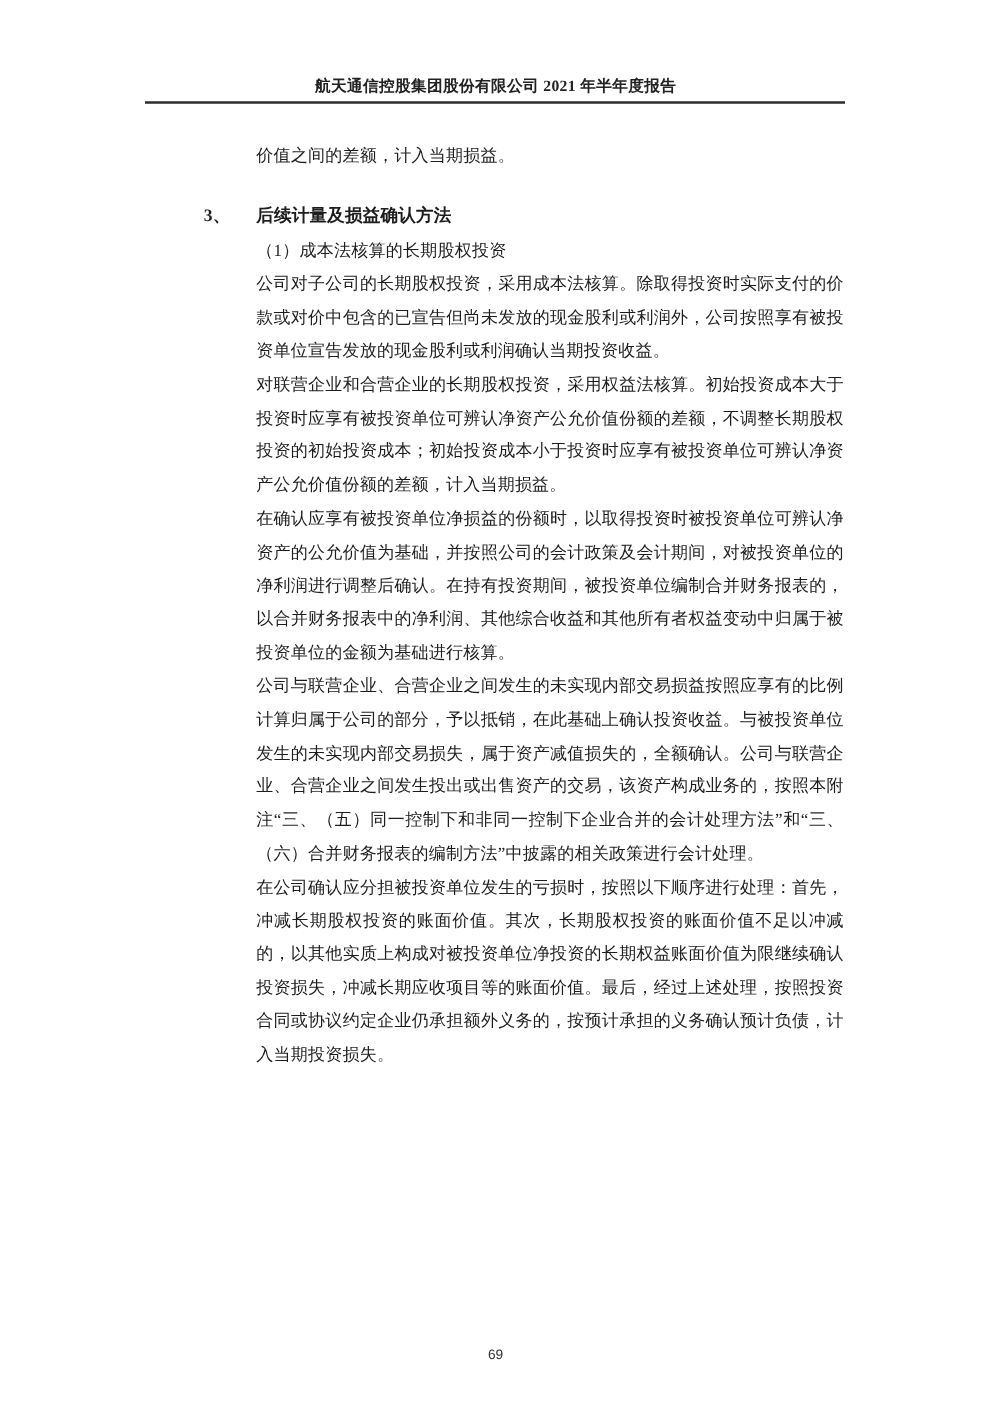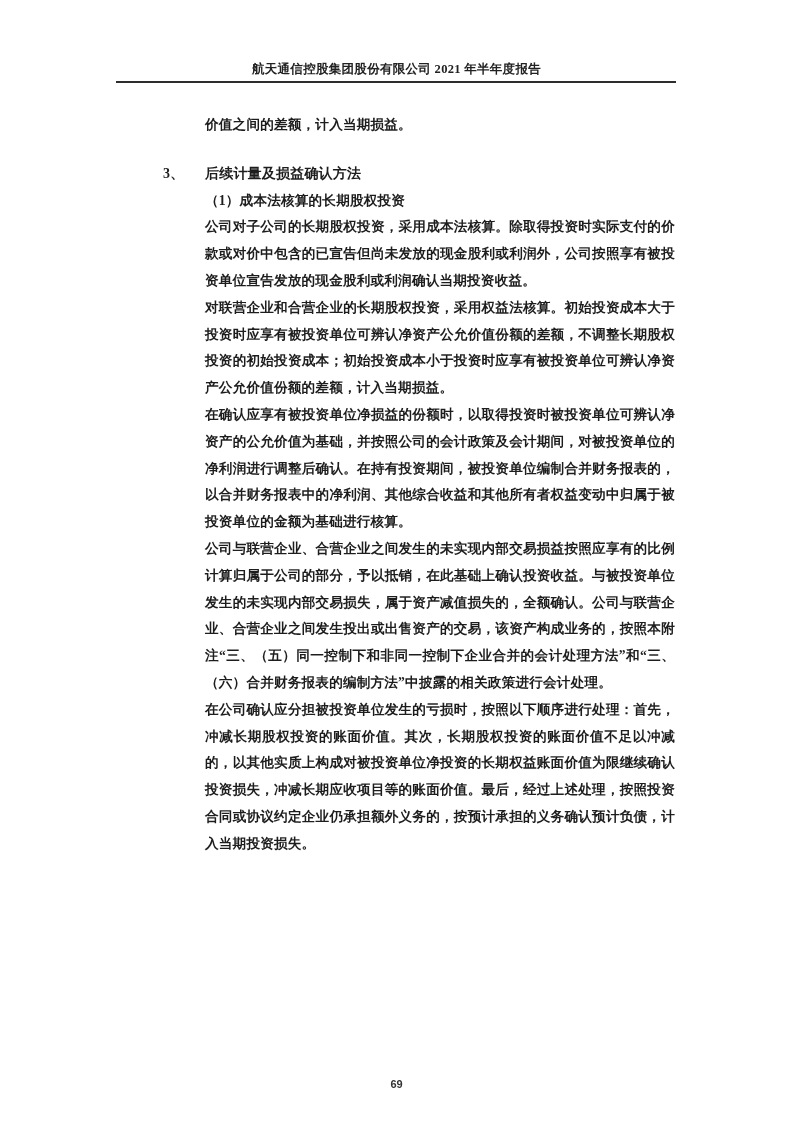--- a/index.html
+++ b/index.html
@@ -37,42 +37,41 @@
   .content {
     position: absolute;
     top: 104px;
     left: 205px;
     width: 470px;
     font-size: 13.6px;
     line-height: 26.8px;
     letter-spacing: 0.2px;
     text-align: justify;
   }
-  .content p { margin: 0; font-weight: bold; }
+  .content p { margin: 0; }
   .section-heading {
     position: relative;
     margin-top: 22px;
     font-weight: 700;
     font-size: 14px;
   }
   .section-heading .hnum {
     position: absolute;
     left: -42px;
     top: 0;
   }
   .page-number {
     position: absolute;
     top: 1070px;
     left: 0;
     width: 793px;
     text-align: center;
     font-size: 11px;
     font-family: "Liberation Sans", "DejaVu Sans", sans-serif;
     color: #333333;
-    font-weight: bold;
   }
 </style>
 </head>
 <body>
 
 <div class="page">
 
   <div class="header-title">航天通信控股集团股份有限公司 2021 年半年度报告</div>
 
   <div class="header-rule"></div>

